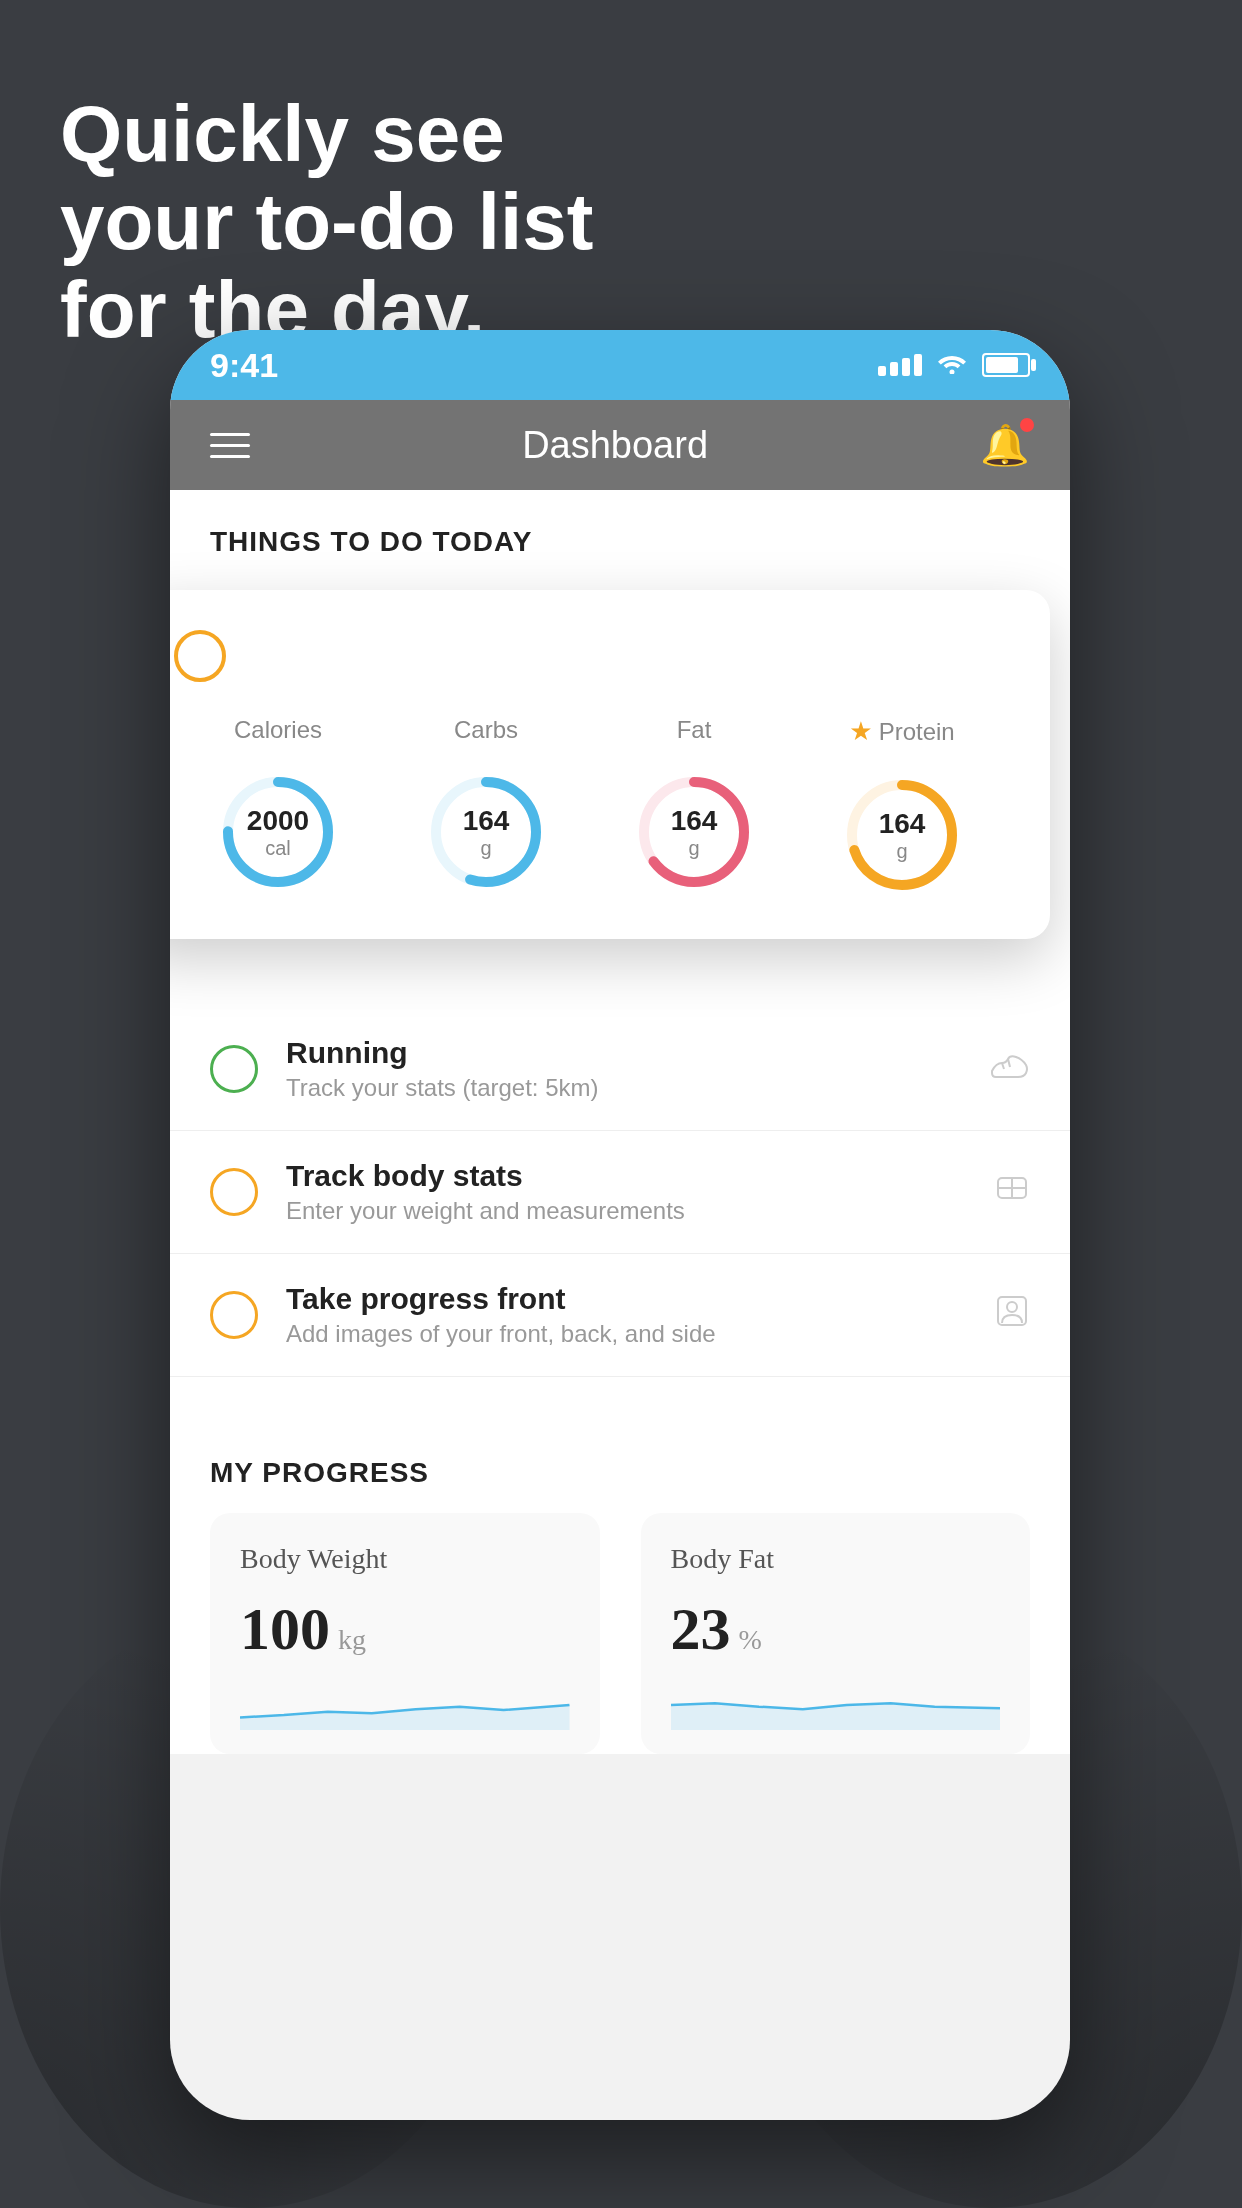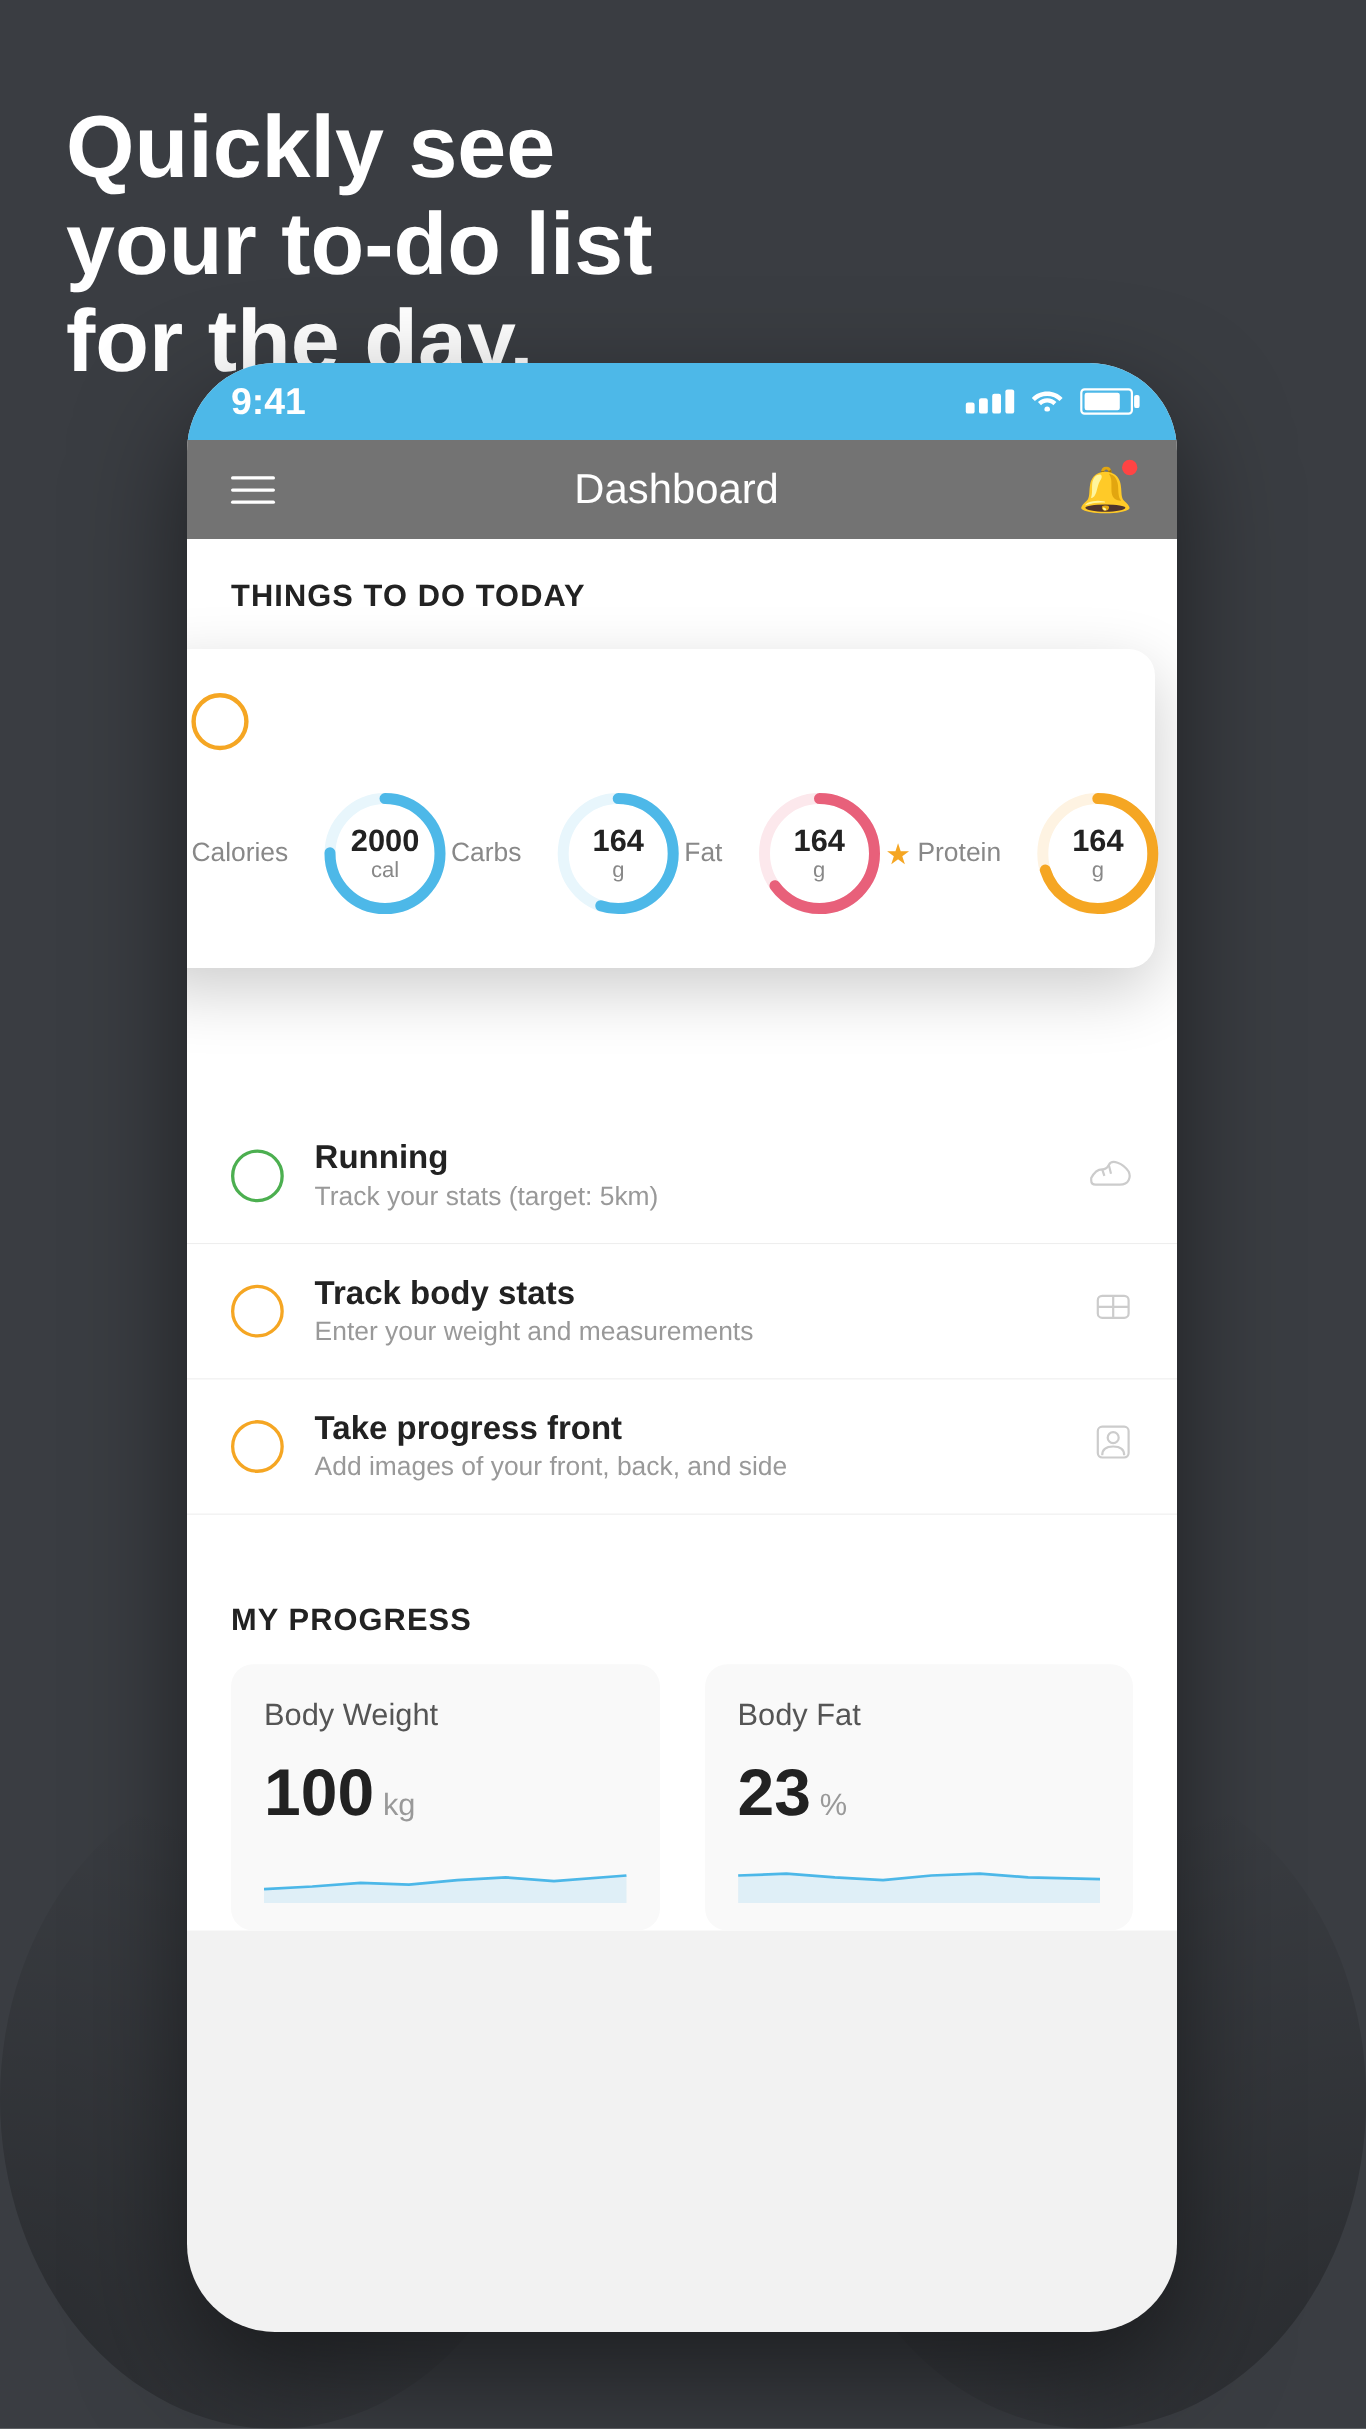--- a/index.html
+++ b/index.html
@@ -189,21 +189,21 @@
       color: #222;
     }
 
     .nutrition-row {
       display: flex;
       justify-content: space-around;
       align-items: flex-start;
     }
     .nutrition-item {
       display: flex;
-      flex-direction: row;
+      flex-direction: column;
       align-items: center;
       gap: 28px;
     }
     .nutrition-label {
       font-size: 24px;
       color: #888;
     }
     .nutrition-label.starred {
       display: flex;
       align-items: center;
@@ -289,20 +289,21 @@
       font-size: 28px;
       font-weight: 800;
       letter-spacing: 1px;
       text-transform: uppercase;
       color: #222;
       margin-bottom: 24px;
     }
     .progress-cards {
       display: flex;
       gap: 41px;
+      font-family: Liberation Serif, serif;
     }
     .progress-card {
       flex: 1;
       background: #f9f9f9;
       border-radius: 20px;
       padding: 30px 30px 20px;
       overflow: hidden;
     }
     .progress-card-title {
       font-size: 28px;

